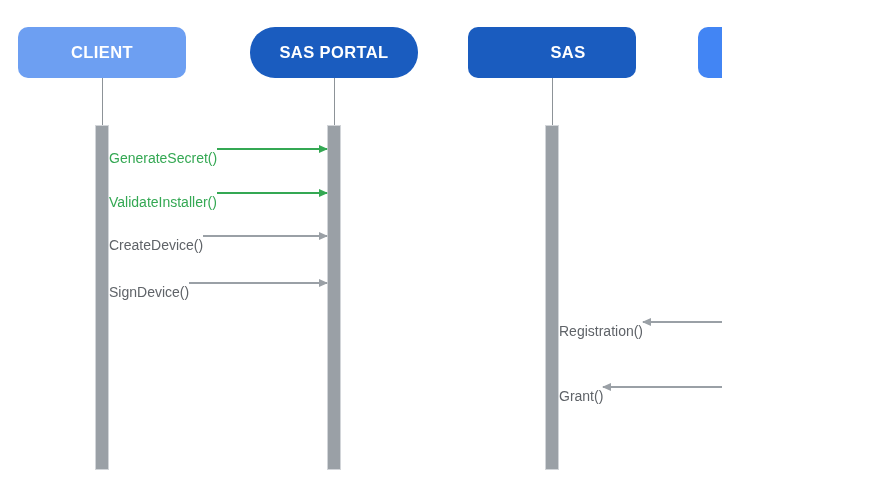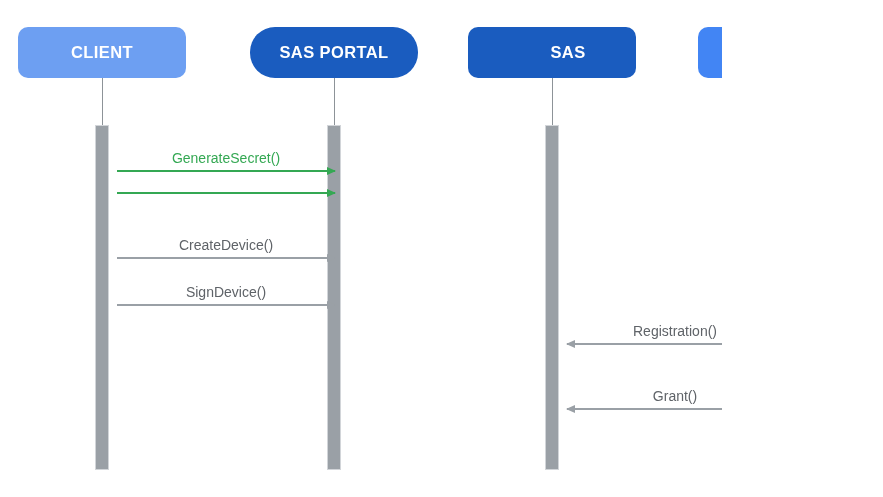--- a/index.html
+++ b/index.html
@@ -73,22 +73,21 @@
   }
   .activation.client { left: 95px; }
   .activation.portal { left: 327px; }
   .activation.sas    { left: 545px; }
   .activation.cbsd   { left: 775px; }
 
   
   .message {
     position: absolute;
     display: flex;
-    flex-direction: column;
-    margin-left: 8px;
+    flex-direction: row;
   }
   .message.span-left  { left: 109px; width: 218px; }
   .message.span-right { left: 559px; width: 216px; }
   .msg-label {
     height: 20px;
     line-height: 20px;
     text-align: center;
     font-size: 14px;
     margin-bottom: 2px;
     white-space: nowrap;
@@ -157,20 +156,21 @@
   <div class="activation client"></div>
   <div class="activation portal"></div>
   <div class="activation sas"></div>
   <div class="activation cbsd"></div>
 
   <div class="message span-left m1">
     <div class="msg-label green-text">GenerateSecret()</div>
     <div class="msg-line green-line arrow-right"></div>
   </div>
   <div class="message span-left m2">
+    <div class="msg-label green-text">ValidateInstaller()</div>
     <div class="msg-line green-line arrow-right"></div>
   </div>
   <div class="message span-left m3">
     <div class="msg-label gray-text">CreateDevice()</div>
     <div class="msg-line gray-line arrow-right"></div>
   </div>
   <div class="message span-left m4">
     <div class="msg-label gray-text">SignDevice()</div>
     <div class="msg-line gray-line arrow-right"></div>
   </div>

